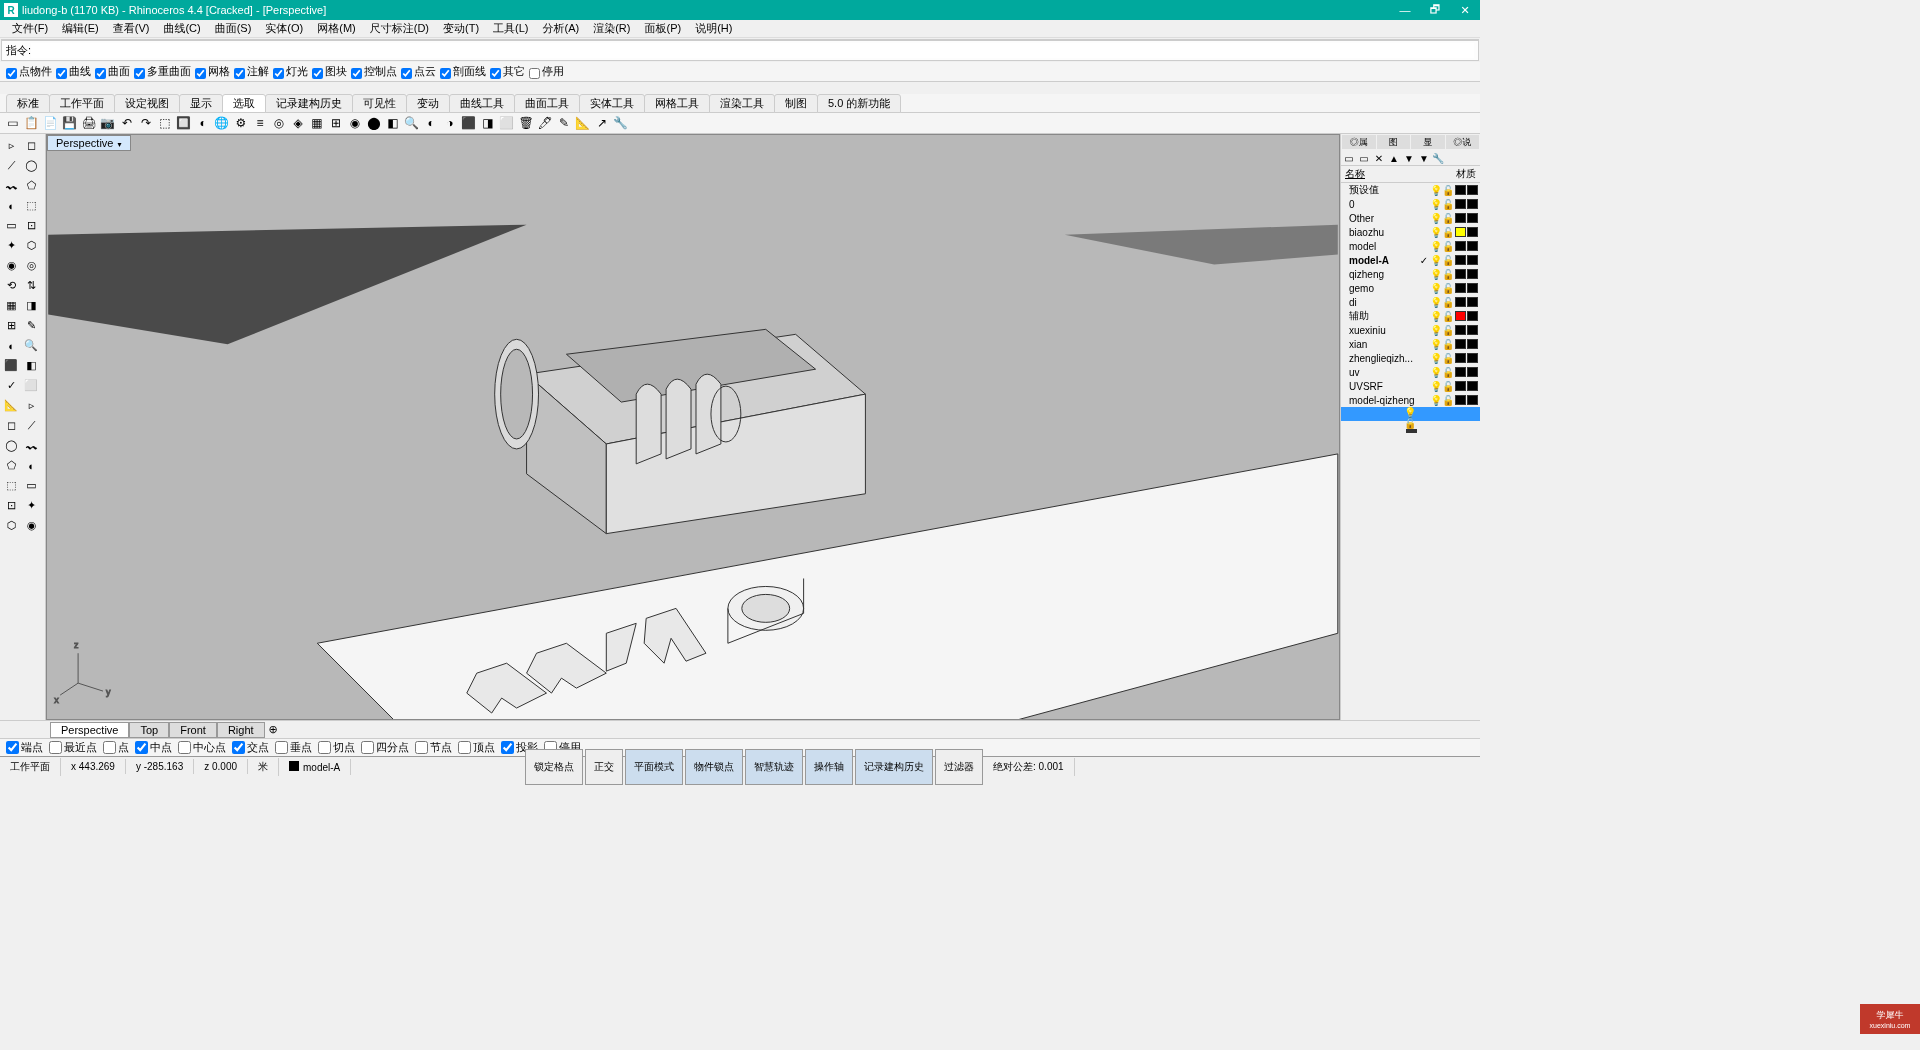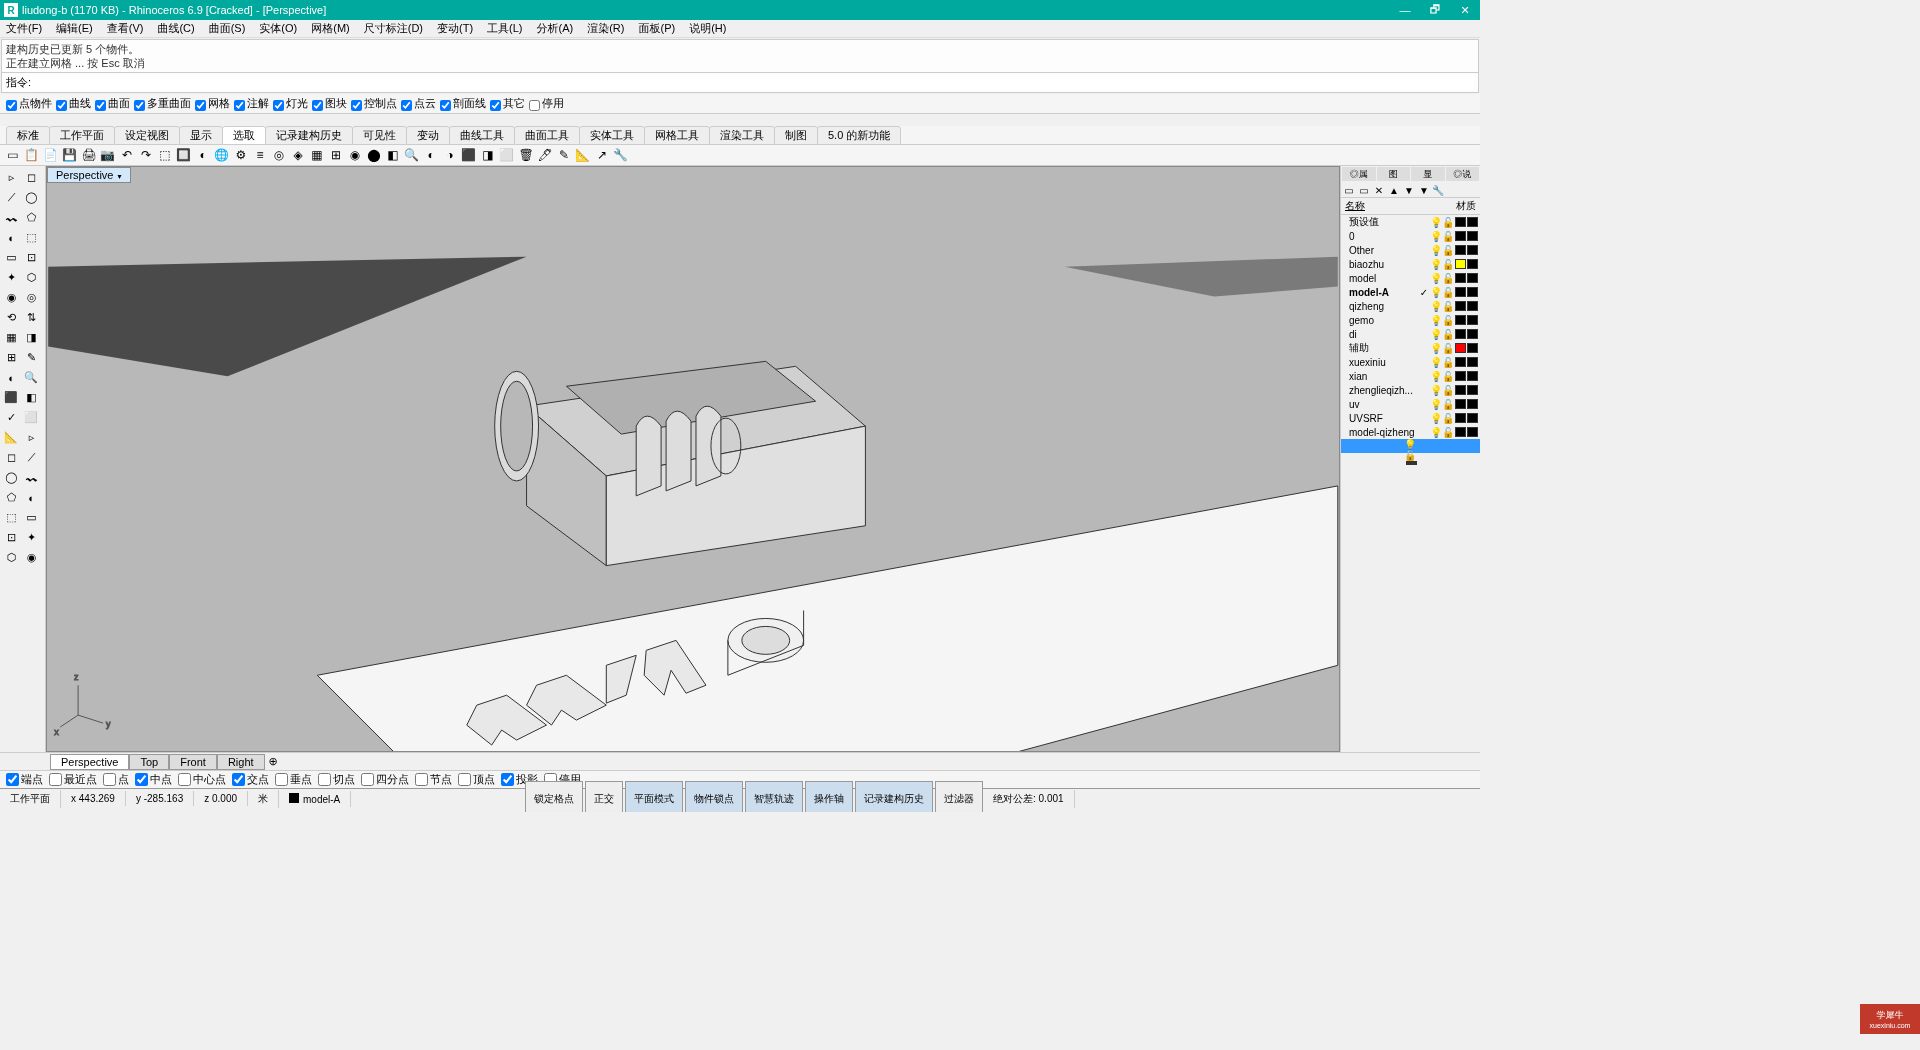--- a/index.html
+++ b/index.html
@@ -2,21 +2,21 @@
 <html><head>
 <meta charset="utf-8">
 <style>
 * { margin: 0; padding: 0; box-sizing: border-box; font-family: "Microsoft YaHei", SimSun, Arial, sans-serif; }
 body { width: 1480px; height: 812px; background: #f0f0f0; font-size: 11px; overflow: hidden; }
 .titlebar { height: 20px; background: #00a99d; display: flex; align-items: center; padding-left: 4px; color: #fff; }
 .titlebar .icon { width: 14px; height: 14px; background: #fff; margin-right: 4px; display: flex; align-items: center; justify-content: center; color: #00a99d; font-weight: bold; font-size: 10px; }
 .titlebar .title { flex: 1; font-size: 11px; }
 .titlebar .btns { display: flex; }
 .titlebar .btns div { width: 30px; height: 20px; display: flex; align-items: center; justify-content: center; color: #fff; }
-.menubar { height: 18px; background: #f0f0f0; display: flex; align-items: center; gap: 2px; border-bottom: 1px solid #ddd; }
+.menubar { height: 18px; background: #f0f0f0; display: flex; align-items: center; padding-left: 6px; gap: 2px; border-bottom: 1px solid #ddd; }
 .menubar span { padding: 1px 6px; font-size: 11px; }
 .cmdarea { background: #fdfdfd; border: 1px solid #ccc; margin: 1px; }
 .cmdhistory { padding: 2px 4px; font-size: 11px; color: #333; line-height: 14px; }
 .cmdline { display: flex; border-top: 1px solid #ccc; padding: 2px 4px; }
 .cmdline input { flex: 1; border: none; outline: none; font-size: 11px; }
 .filterbar { height: 20px; display: flex; align-items: center; padding-left: 6px; gap: 4px; border-bottom: 1px solid #ccc; background: #f5f5f5; }
 .filterbar label { display: flex; align-items: flex-end; gap: 2px; font-size: 11px; }
 .filterbar input[type=checkbox] { width: 11px; height: 11px; }
 .tabbar { height: 18px; display: flex; align-items: center; padding-left: 6px; gap: 0; background: #f5f5f5; margin-top: 12px; }
 .tabbar .tab { padding: 1px 10px; font-size: 11px; border: 1px solid #ccc; background: #eee; border-radius: 3px 3px 0 0; margin-right: -1px; }
@@ -55,21 +55,21 @@
 .statusbar .btn { padding: 10px 8px; border: 1px solid #999; background: #eee; }
 .statusbar .btn.active { background: #cde; }
 .watermark { position: absolute; bottom: 16px; right: 0; width: 60px; height: 30px; background: #c0392b; color: #fff; font-size: 9px; display: flex; flex-direction: column; align-items: center; justify-content: center; }
 svg.model { position: absolute; top: 0; left: 0; width: 100%; height: 100%; }
 </style>
 </head>
 <body>
 
 <div class="titlebar">
   <div class="icon">R</div>
-  <div class="title">liudong-b (1170 KB) - Rhinoceros 6.9 [Cracked] - [Perspective]</div>
+  <div class="title">liudong-b (1170 KB) - Rhinoceros 4.4 [Cracked] - [Perspective]</div>
   <div class="btns">
     <div>—</div>
     <div>🗗</div>
     <div>✕</div>
   </div>
 </div>
 
 <div class="menubar" id="menubar">
     <span>文件(F)</span>
     <span>编辑(E)</span>
@@ -81,24 +81,20 @@
     <span>尺寸标注(D)</span>
     <span>变动(T)</span>
     <span>工具(L)</span>
     <span>分析(A)</span>
     <span>渲染(R)</span>
     <span>面板(P)</span>
     <span>说明(H)</span>
   </div>
 
 <div class="cmdarea">
-  <div class="cmdhistory">
-    <div>建构历史已更新 5 个物件。</div>
-    <div>正在建立网格 ... 按 Esc 取消</div>
-  </div>
   <div class="cmdline">
     <span>指令:</span>
     <input type="text" style="">
   </div>
 </div>
 
 <div class="filterbar" id="filterbar">
     <label><input type="checkbox" checked="" style="">点物件</label>
     <label><input type="checkbox" checked="" style="">曲线</label>
     <label><input type="checkbox" checked="" style="">曲面</label>

